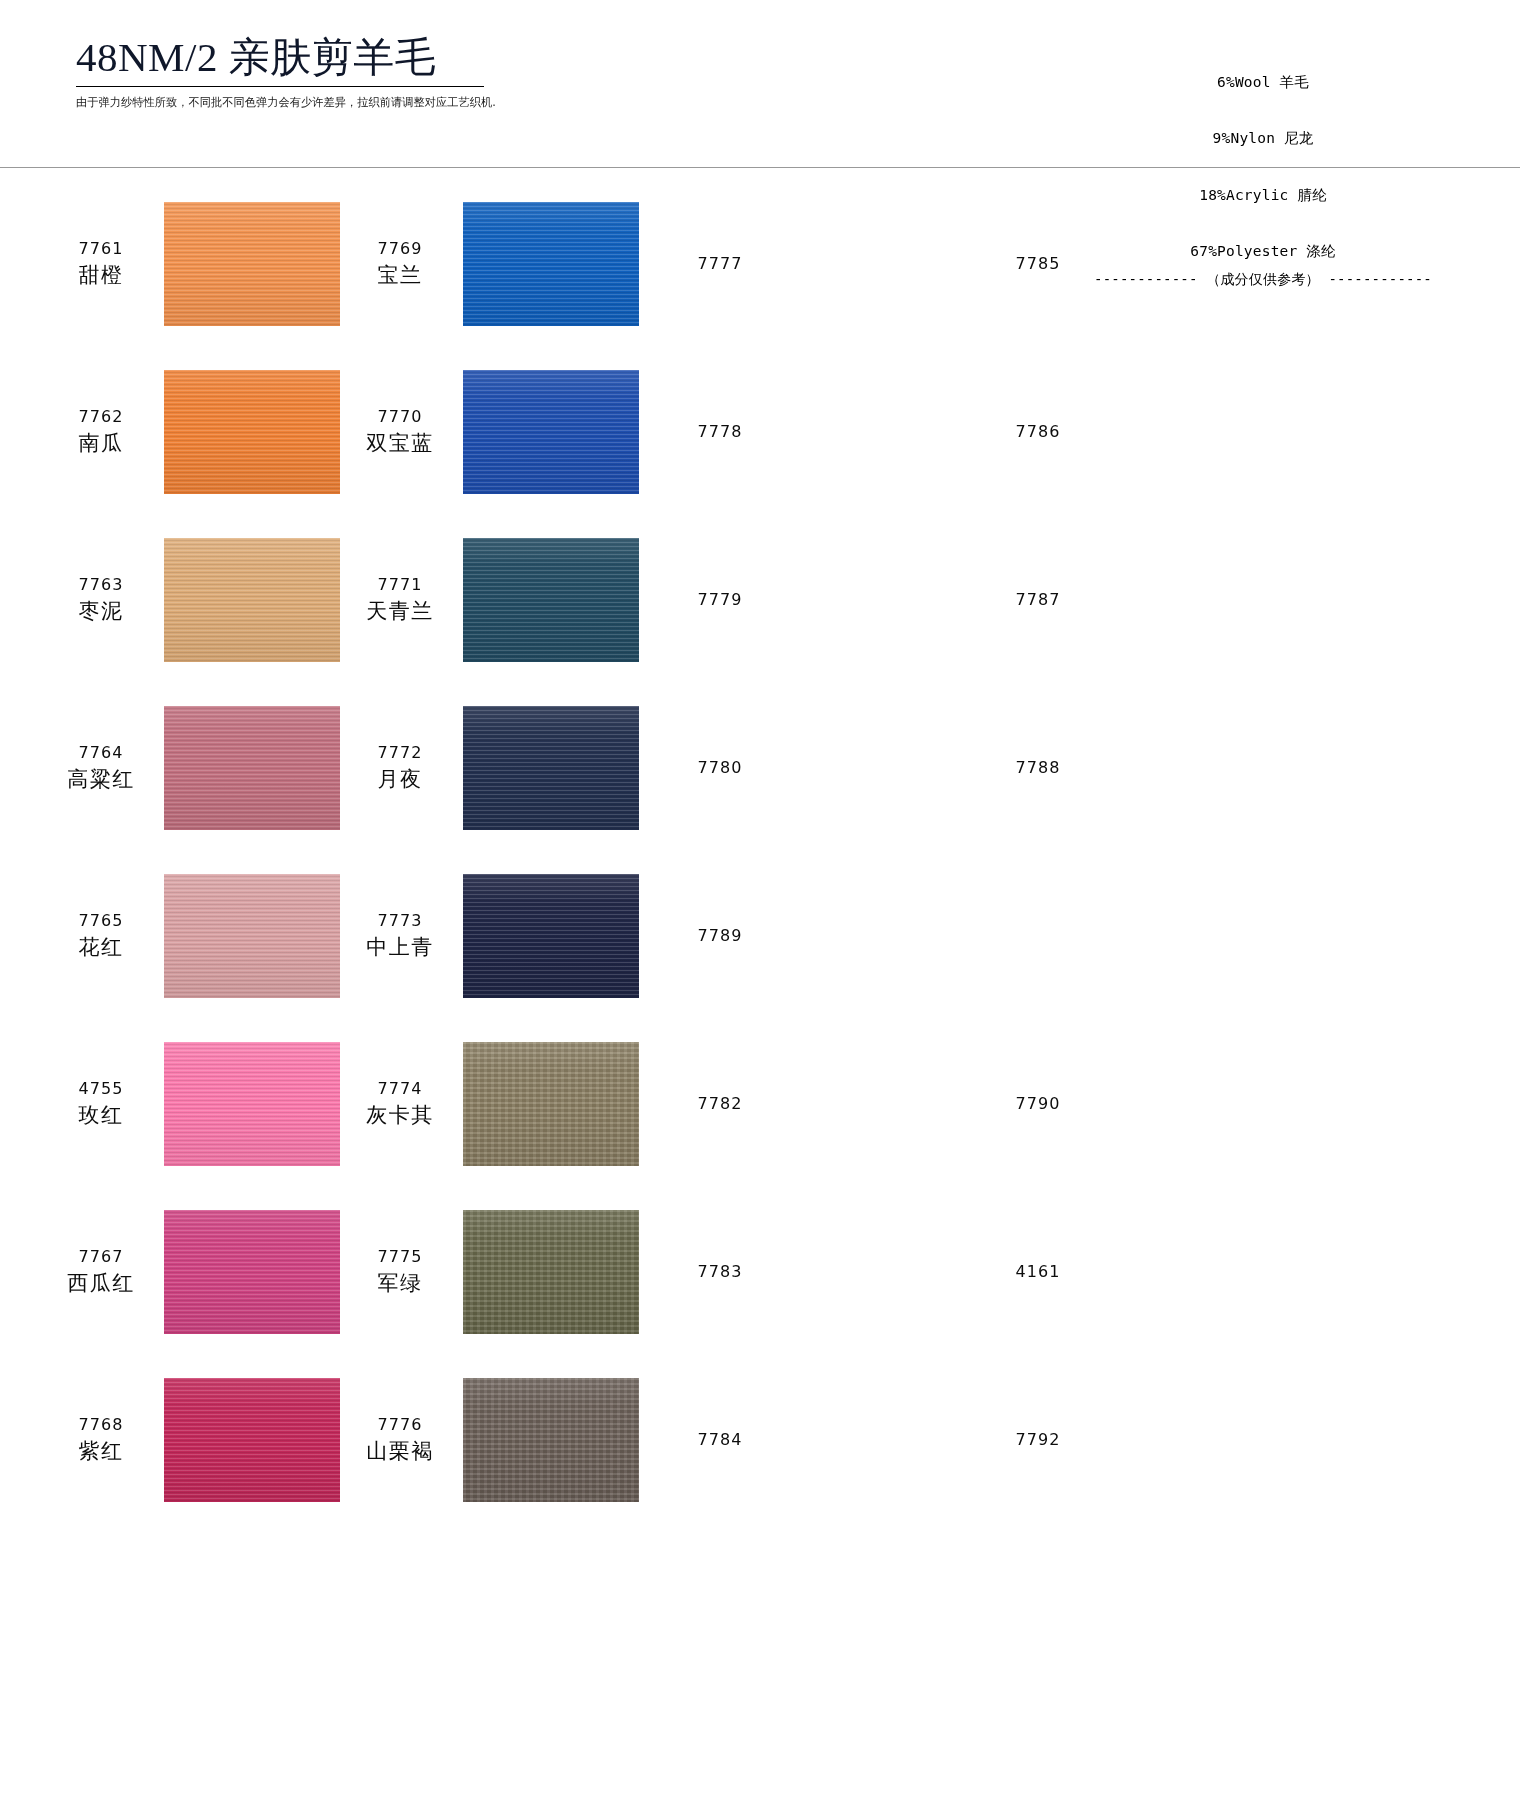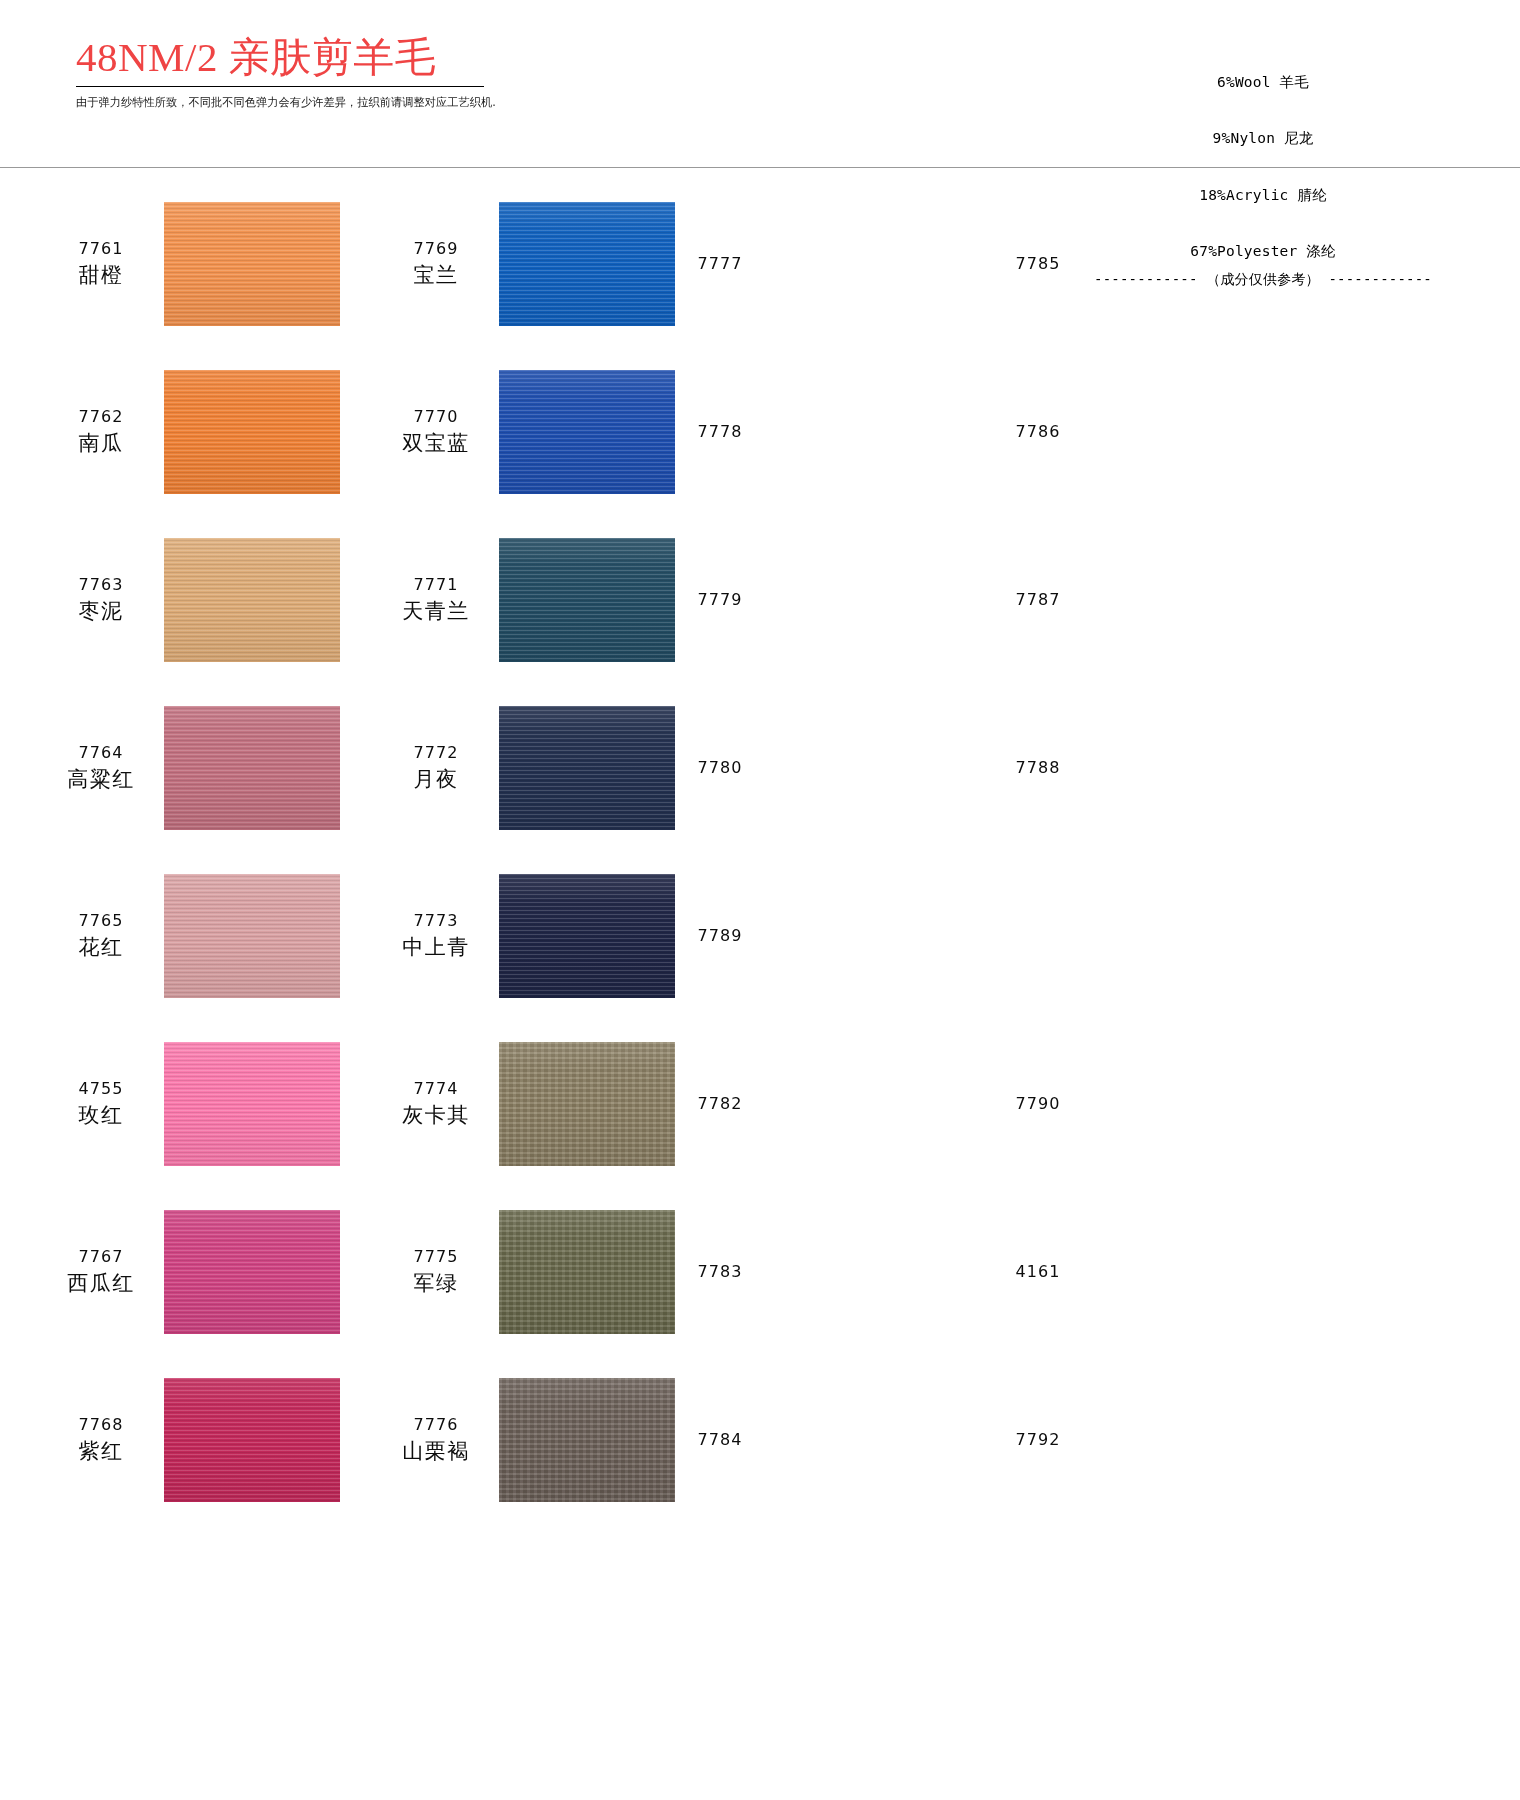--- a/index.html
+++ b/index.html
@@ -26,21 +26,21 @@
     position: absolute;
     left: 76px;
     top: 34px;
     width: 560px;
   }
   .main-title {
     font-family: "Liberation Serif", "DejaVu Serif", serif;
     font-size: 41px;
     font-weight: 500;
     letter-spacing: 0.5px;
-    color: #ef4444;
+    color: #0f172a;
     white-space: nowrap;
     line-height: 1.15;
   }
   .title-rule {
     margin-top: 5px;
     width: 408px;
     height: 1px;
     background: #000000;
   }
   .subtitle {
@@ -82,21 +82,21 @@
     display: flex;
     height: 168px;
     align-items: flex-start;
   }
   .cell {
     display: flex;
     align-items: center;
     height: 136px;
   }
   .cell.c1 { width: 355px; padding-left: 56px; }
-  .cell.c2 { width: 320px; padding-left: 0px; justify-content: flex-end; }
+  .cell.c2 { width: 320px; padding-left: 0px; }
   .cell.c3 { width: 318px; padding-left: 0px; }
   .cell.c4 { width: 320px; padding-left: 0px; }
 
   .cell-label {
     width: 90px;
     flex: 0 0 90px;
     text-align: center;
     font-family: "DejaVu Sans", "Liberation Sans", sans-serif;
     font-size: 16px;
     line-height: 1.45;

